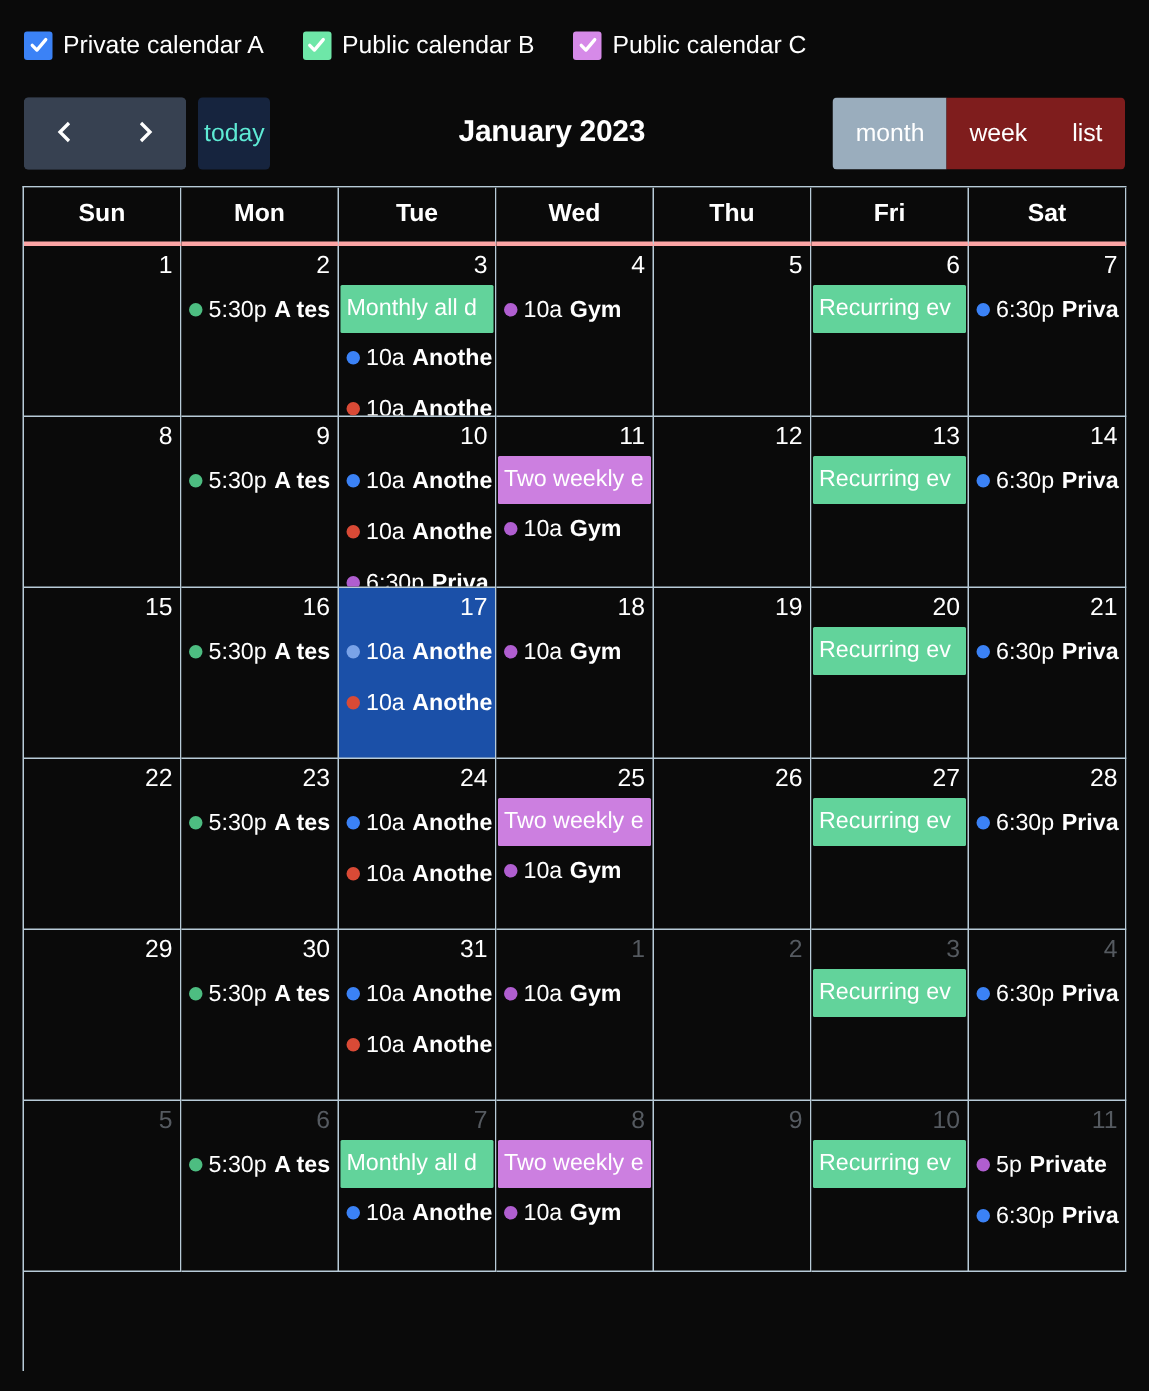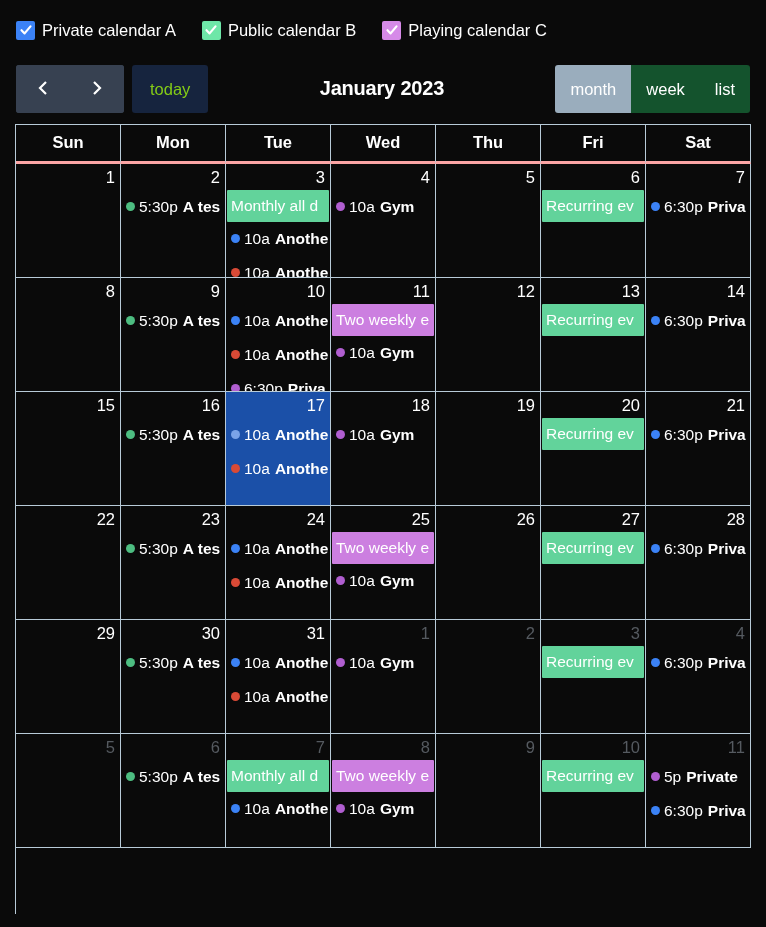--- a/index.html
+++ b/index.html
@@ -56,46 +56,46 @@
   .navbtn {
     width: 54px;
     display: flex; align-items: center; justify-content: center;
     cursor: pointer;
     background: #374151;
     border: none;
   }
   .navbtn svg { width: 14px; height: 18px; stroke: #ffffff; stroke-width: 2.2; fill: none; }
   .todaybtn {
     background: #16243e;
-    color: #84cc16;
+    color: #5eead4;
     border: none;
     border-radius: 3px;
     font-size: 16.5px;
     font-family: "Liberation Sans", sans-serif;
-    padding: 0 18px;
+    padding: 0 4px;
     height: 48px;
     cursor: default;
   }
   .title {
     flex: 1;
     text-align: center;
     font-size: 20px;
     font-weight: bold;
     letter-spacing: -0.2px;
     color: #ffffff;
     padding-bottom: 2px;
   }
   .viewgroup {
     display: flex;
     border-radius: 3px;
     overflow: hidden;
     height: 48px;
   }
   .viewbtn {
-    background: #14532d;
+    background: #7f1d1d;
     color: #ffffff;
     border: none;
     font-size: 16.5px;
     font-family: "Liberation Sans", sans-serif;
     padding: 0 15px;
     cursor: pointer;
     height: 48px;
   }
   .viewbtn.active {
     background: #9aadbd;
@@ -190,21 +190,21 @@
         </svg>
       </span>
       <span class="source-label">Public calendar B</span>
     </div>
     <div class="source">
       <span class="cbox" style="background: rgb(214, 138, 232);">
         <svg viewBox="0 0 14 14">
           <polyline points="2.5,7.2 5.6,10.4 11.5,3.4" fill="none" stroke="#ffffff" stroke-width="2.2" stroke-linecap="round" stroke-linejoin="round"></polyline>
         </svg>
       </span>
-      <span class="source-label">Playing calendar C</span>
+      <span class="source-label">Public calendar C</span>
     </div>
   </div>
 
 <div class="toolbar">
   <div class="tb-left">
     <div class="navgroup">
       <button class="navbtn">
         <span>
           <svg viewBox="0 0 14 18">
               <polyline points="10,3 4,9 10,15"></polyline>

